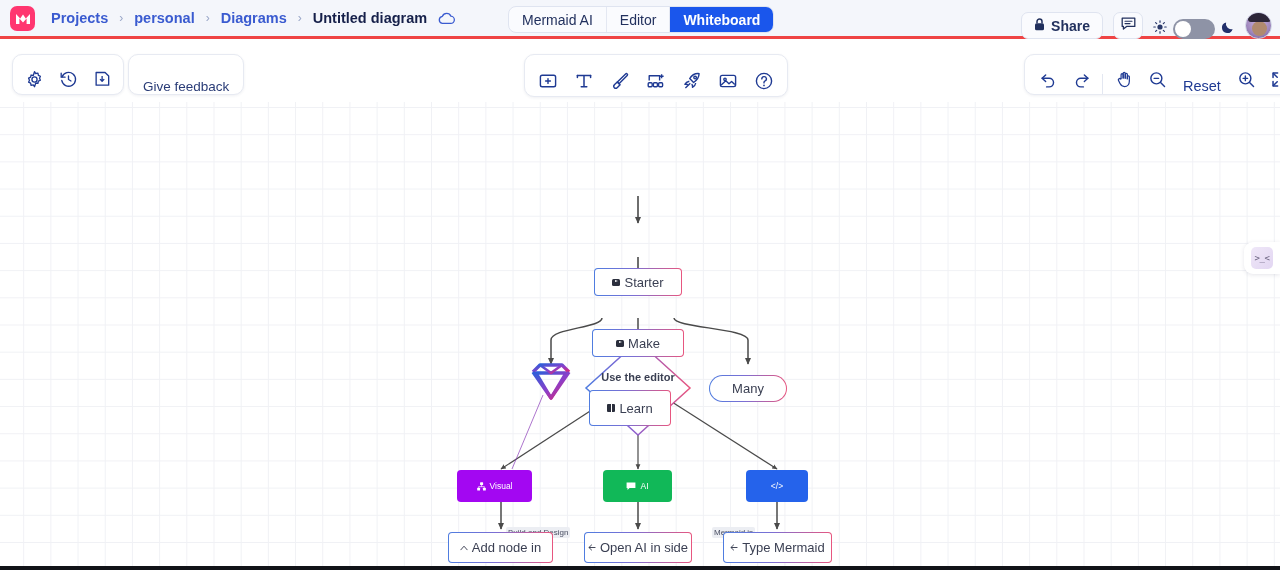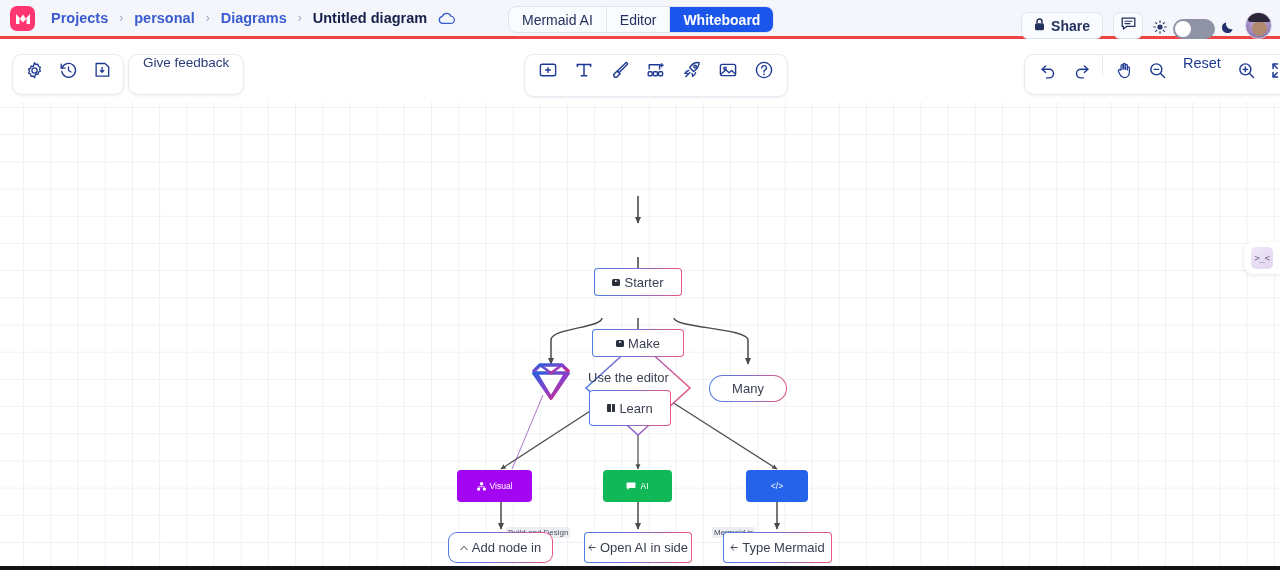--- a/index.html
+++ b/index.html
@@ -93,21 +93,21 @@
   }
 
   
   .toolrow { position: absolute; top: 48px; left: 0; width: 1280px; height: 54px; }
   .tool-group {
     position: absolute;
     background: #ffffff;
     border: 1px solid #e7eaf2;
     border-radius: 10px;
     box-shadow: 0 1px 3px rgba(30,45,90,.07);
-    display: flex; align-items: flex-start;
+    display: flex; align-items: flex-end;
     height: 41px;
   }
   .tool-left  { left: 12px;  top: 6px; padding: 0 6px; gap: 4px; }
   .tool-fb    { left: 128px; top: 6px; padding: 0 14px; }
   .tool-mid   { left: 524px; top: 6px; padding: 0 8px; gap: 6px; height: 43px; }
   .tool-right { left: 1024px; top: 6px; padding: 0 8px; gap: 3px; }
   .tbtn {
     width: 30px; height: 30px; border-radius: 7px;
     display: flex; align-items: center; justify-content: center;
     cursor: pointer; color: #1f3a93;
@@ -172,22 +172,22 @@
   .solid-node {
     border-radius: 4px; display:flex; align-items:center; justify-content:center;
     color: #ffffff; font-size: 8.5px; gap: 4px;
   }
   .edge-label {
     position: absolute; font-size: 8px; color: #4a4f63;
     background: #eceef3; padding: 1px 2px; border-radius: 2px;
     white-space: nowrap;
   }
   .dmd-text {
-    position: absolute; font-size: 13px; color: #3a3f52;
-    line-height: 11px; white-space: nowrap;
+    position: absolute; font-size: 11px; color: #3a3f52;
+    text-align: center; line-height: 11px; white-space: nowrap; font-weight: bold;
   }
   .chip-ico {
     width: 8px; height: 7px; border-radius: 1.5px;
     background: #2b2f3d; display: inline-block;
     position: relative; flex: none;
   }
   .chip-ico::after {
     content: ""; position: absolute; left: 2.5px; top: 1.8px;
     border-left: 3px solid #fff; border-top: 1.7px solid transparent;
     border-bottom: 1.7px solid transparent;
@@ -500,21 +500,21 @@
     <svg width="10" height="9" viewBox="0 0 11 10">
       <path d="M.6 .6h9.8v6.2H3.9L1.6 8.9V6.8H.6z" fill="#fff"></path>
     </svg>
     <span>AI</span>
   </div>
 
   <div class="node solid-node" style="left:746px; top:368px; width:62px; height:32px; background:#2563eb;">
     <span>&lt;/&gt;</span>
   </div>
 
-  <div class="node grad-box" style="left:448px; top:430px; width:105px; height:31px;border-radius:9px;">
+  <div class="node grad-box" style="left:448px; top:430px; width:105px; height:31px;">
     <span class="node-lbl">
       <svg width="8" height="6" viewBox="0 0 9 7">
         <path d="M.8 5.6 4.5 1.4 8.2 5.6" fill="none" stroke="#3a3f52" stroke-width="1.1" stroke-linecap="round" stroke-linejoin="round"></path>
       </svg>
       <span>Add node in</span>
     </span>
   </div>
 
   <div class="node grad-box" style="left:584px; top:430px; width:108px; height:31px;">
     <span class="node-lbl">

